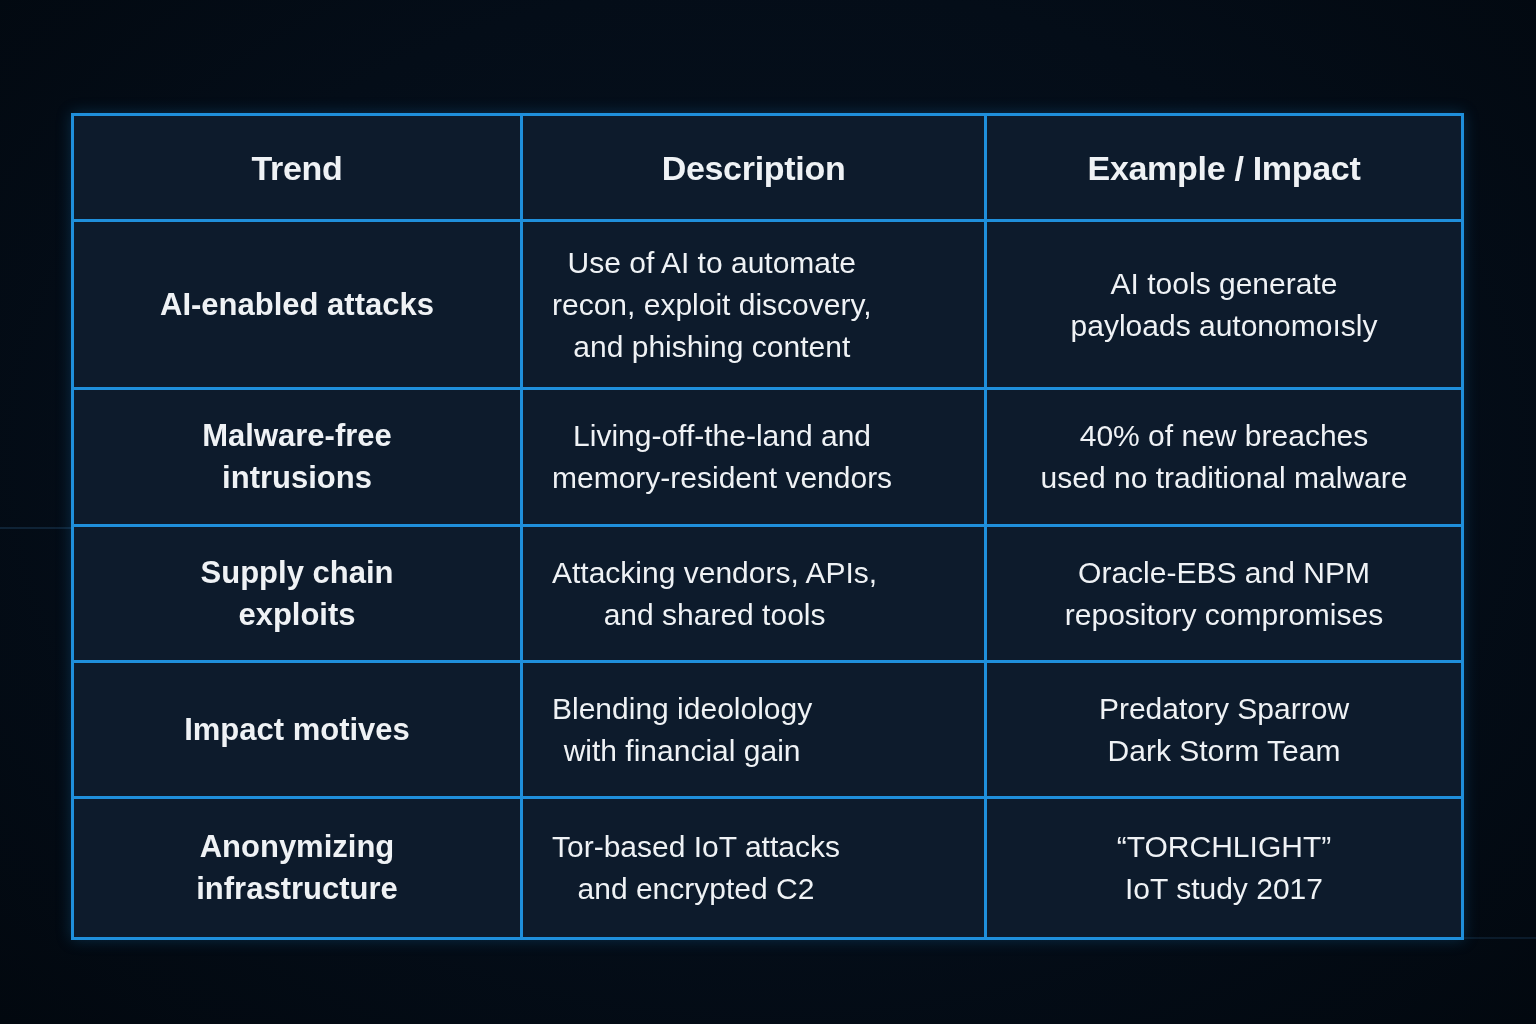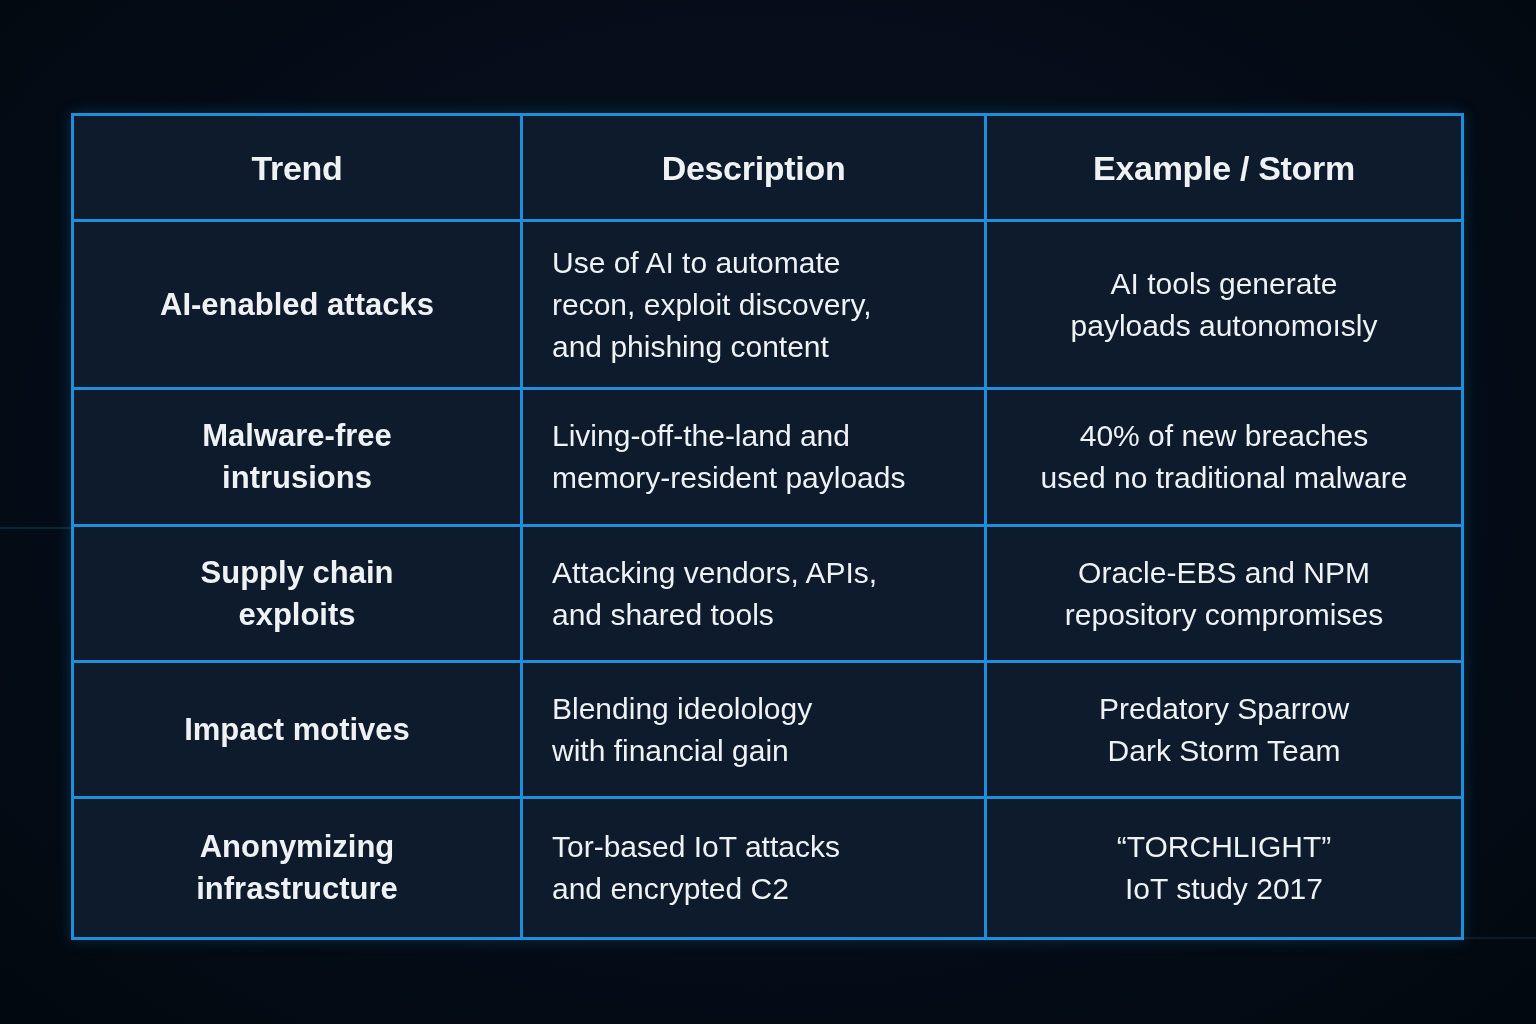--- a/index.html
+++ b/index.html
@@ -53,21 +53,21 @@
     font-weight: 700;
     letter-spacing: -0.3px;
   }
   .cell.trend {
     font-weight: 700;
     font-size: 31px;
     justify-content: center;
   }
   .cell.desc {
     justify-content: flex-start;
-    text-align: left;
+    text-align: center;
     padding-left: 29px;
     padding-right: 16px;
   }
   
   .artifact-line {
     position: absolute;
     height: 2px;
     background: #0f2336;
   }
   .artifact-left  { left: 0;      top: 527px; width: 71px; }
@@ -84,21 +84,21 @@
   <div class="trends-table">
 
     <div class="row">
       <div class="cell header">
         <span class="txt">Trend</span>
       </div>
       <div class="cell header">
         <span class="txt">Description</span>
       </div>
       <div class="cell header">
-        <span class="txt">Example / Storm</span>
+        <span class="txt">Example / Impact</span>
       </div>
     </div>
 
     <div class="row">
       <div class="cell trend">
         <span class="txt">AI-enabled attacks</span>
       </div>
       <div class="cell desc">
         <span class="txt">Use of AI to automate
 recon, exploit discovery,
@@ -110,21 +110,21 @@
       </div>
     </div>
 
     <div class="row">
       <div class="cell trend">
         <span class="txt">Malware-free
 intrusions</span>
       </div>
       <div class="cell desc">
         <span class="txt">Living-off-the-land and
-memory-resident payloads</span>
+memory-resident vendors</span>
       </div>
       <div class="cell example">
         <span class="txt">40% of new breaches
 used no traditional malware</span>
       </div>
     </div>
 
     <div class="row">
       <div class="cell trend">
         <span class="txt">Supply chain

